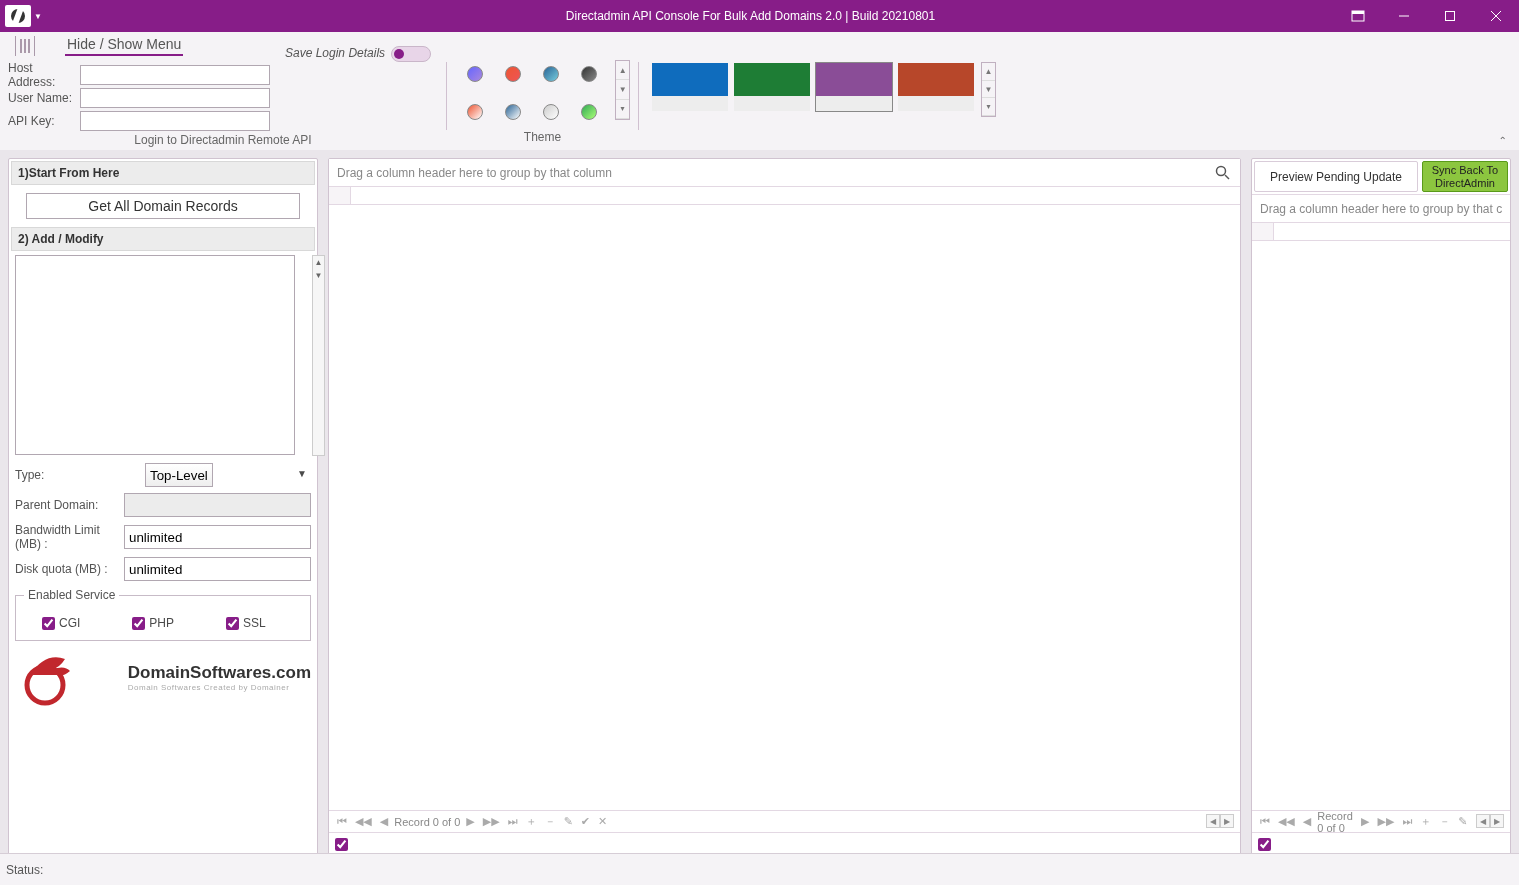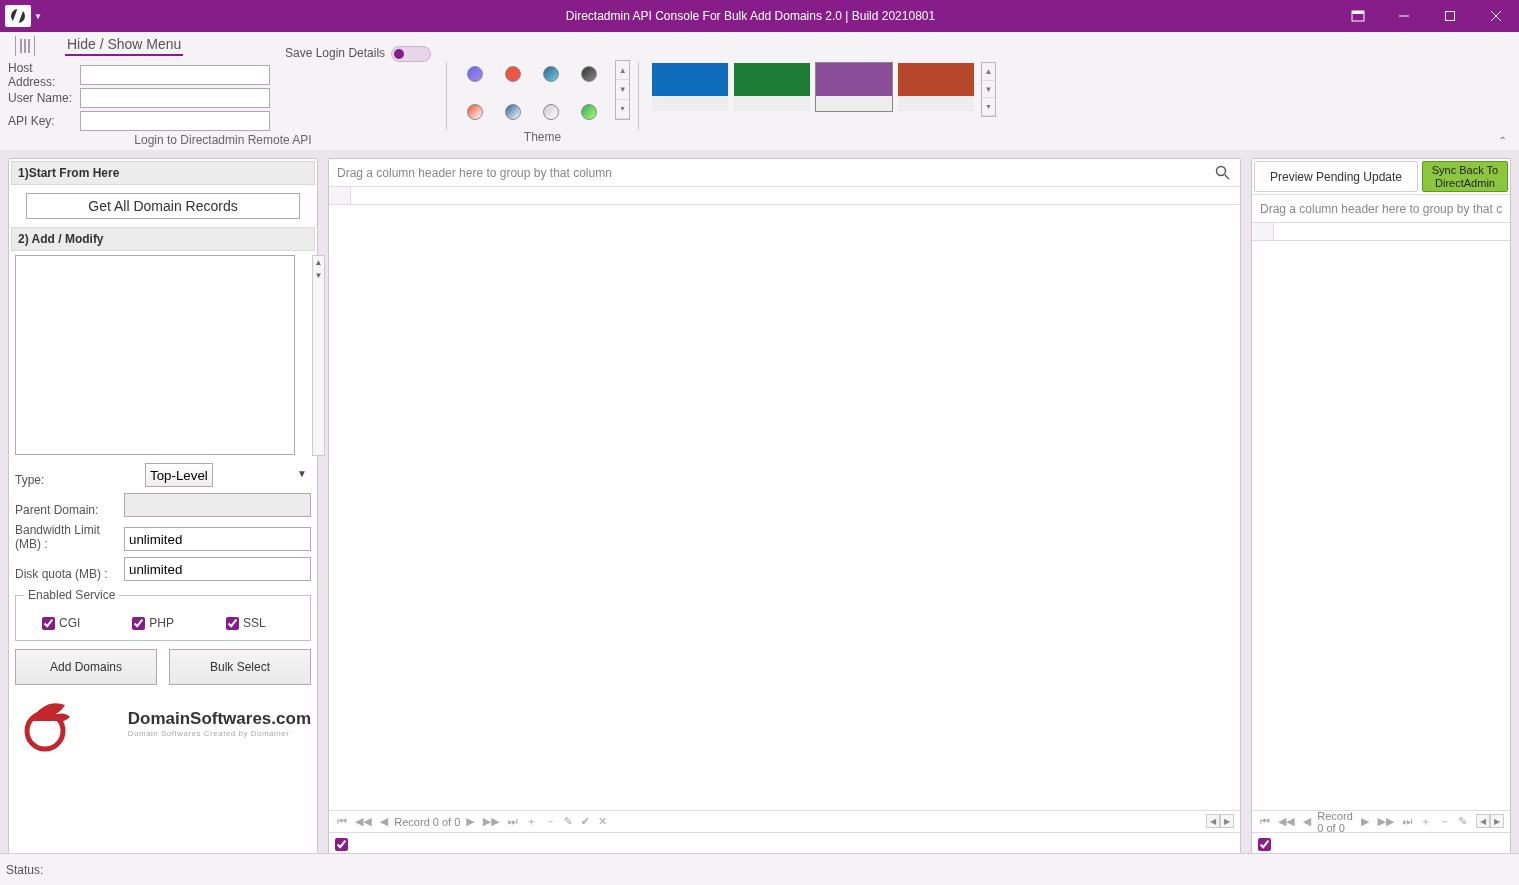--- a/index.html
+++ b/index.html
@@ -25,21 +25,21 @@
   .ribbon-group { display:flex; flex-direction:column; height:90px; padding-bottom:2px; }
   .ribbon-group .content { flex:1; display:flex; align-items:flex-start; }
   .ribbon-group .caption { text-align:center; font-size:12px; color:#666; height:18px; margin-top:auto;}
   .ribbon-sep { width:1px; background:#d0c0d0; margin:2px 8px 20px; }
 
   .login-form{ padding-top:4px; }
   .login-row{ display:flex; align-items:center; height:22px; margin-bottom:1px;}
   .login-row label{ width:72px; text-align:left;color:#555;}
   .login-row input{ width:190px; height:20px; border:1px solid #b1a7b1; background:#fff; padding:0 3px;}
   
-  .save-login-lbl{margin-left:15px;margin-right:6px;color:#555;position:relative;top:-14px;}
+  .save-login-lbl{margin-left:15px;margin-right:6px;color:#555;position:relative;top:-14px;font-style:italic;}
   .toggle{ width:40px; height:16px; background:#e8d5e8; border-radius:8px; position:relative; top:-14px; display:inline-block;border:1px solid #c9b6c9;}
   .toggle::after{content:'';width:10px;height:10px;border-radius:50%;background:#871d88;position:absolute;left:2px;top:2px;}
 
   .theme-grid{ display:flex; flex-wrap:wrap; width:160px; gap:22px 22px; padding:6px 6px 0 12px; align-content:flex-start;}
   .theme-item{ width:16px; height:16px; border-radius:50%; background:linear-gradient(135deg,#2a6496,#fff); border:1px solid #888;}
   .theme-item.i1{background:linear-gradient(135deg,#66f,#a8d);}
   .theme-item.i2{background:linear-gradient(135deg,#e53,#e55);}
   .theme-item.i3{background:linear-gradient(135deg,#2a6496,#7cd);}
   .theme-item.i4{background:linear-gradient(135deg,#333,#888);}
   .theme-item.i5{background:linear-gradient(135deg,#e53,#fff);}
@@ -66,21 +66,21 @@
   .panel{ background:#fff; border:1px solid #d0c3d0; border-radius:2px; }
   .left-panel{ width:310px; display:flex; flex-direction:column; padding:2px;}
   .section-header{ background:#ececec; border:1px solid #d8d8d8; padding:4px 6px; font-weight:bold; color:#333; font-size:12px;}
   .btn-full{ width:calc(100% - 30px); margin:8px 15px; height:26px; border:1px solid #b1a7b1; background:#fff; font-size:14px; color:#333;}
 
   .textarea-wrap{position:relative; margin:2px;}
   .domains-textarea{ width:280px; height:200px; border:1px solid #b1a7b1; resize:none; font-family:inherit; font-size:12px; margin:0;}
   .ta-scroll{position:absolute; right:-14px; top:0; bottom:2px; width:13px; border:1px solid #ccc; background:#f6f6f6;}
   .ta-scroll .arr{height:13px;display:flex;align-items:center;justify-content:center;font-size:8px;color:#666;}
 
-  .form-row{display:flex; align-items:flex-end; padding:3px 2px; min-height:30px;}
+  .form-row{display:flex; align-items:center; padding:3px 2px; min-height:30px;}
   .form-row label{ width:130px; color:#555;}
   .form-row select, .form-row input[type=text]{ flex:1; height:24px; border:1px solid #b1a7b1; padding:0 4px; background:#fff;}
   .form-row select{appearance:none; background:linear-gradient(#fff,#eee);}
   .select-wrap{position:relative; flex:1;}
   .select-arrow{position:absolute; right:4px; top:5px; font-size:10px; pointer-events:none;}
   .disabled-input{background:#ececec !important;}
 
   fieldset.enabled-service{border:1px solid #c7bbc7; margin:4px 2px; padding:6px 8px 10px;}
   fieldset.enabled-service legend{color:#555; padding:0 4px;}
   .chk-row{display:flex; gap:52px; padding-left:18px; padding-top:8px;}
@@ -276,24 +276,20 @@
           <label class="chk-item">
               <input type="checkbox" checked="" style="">
               <span>PHP</span>
             </label>
           <label class="chk-item">
               <input type="checkbox" checked="" style="">
               <span>SSL</span>
             </label>
         </div>
       </fieldset>
-      <div class="btn-row">
-        <button class="btn-half">Add Domains</button>
-        <button class="btn-half">Bulk Select</button>
-      </div>
       <div class="logo-area">
         <div class="logo-icon">
           <svg viewBox="0 0 60 60">
               <circle cx="30" cy="38" r="18" fill="none" stroke="#c1272d" stroke-width="5"></circle>
               <path d="M15 28 Q30 5 50 12 Q45 20 38 22 Q50 18 55 24 Q48 30 42 28" fill="#c1272d"></path>
               <text x="30" y="44" text-anchor="middle" font-size="18" font-style="italic" font-weight="bold" fill="#fff" font-family="Georgia">D</text>
             </svg>
         </div>
         <div class="logo-text">
           <span>DomainSoftwares.com</span>

